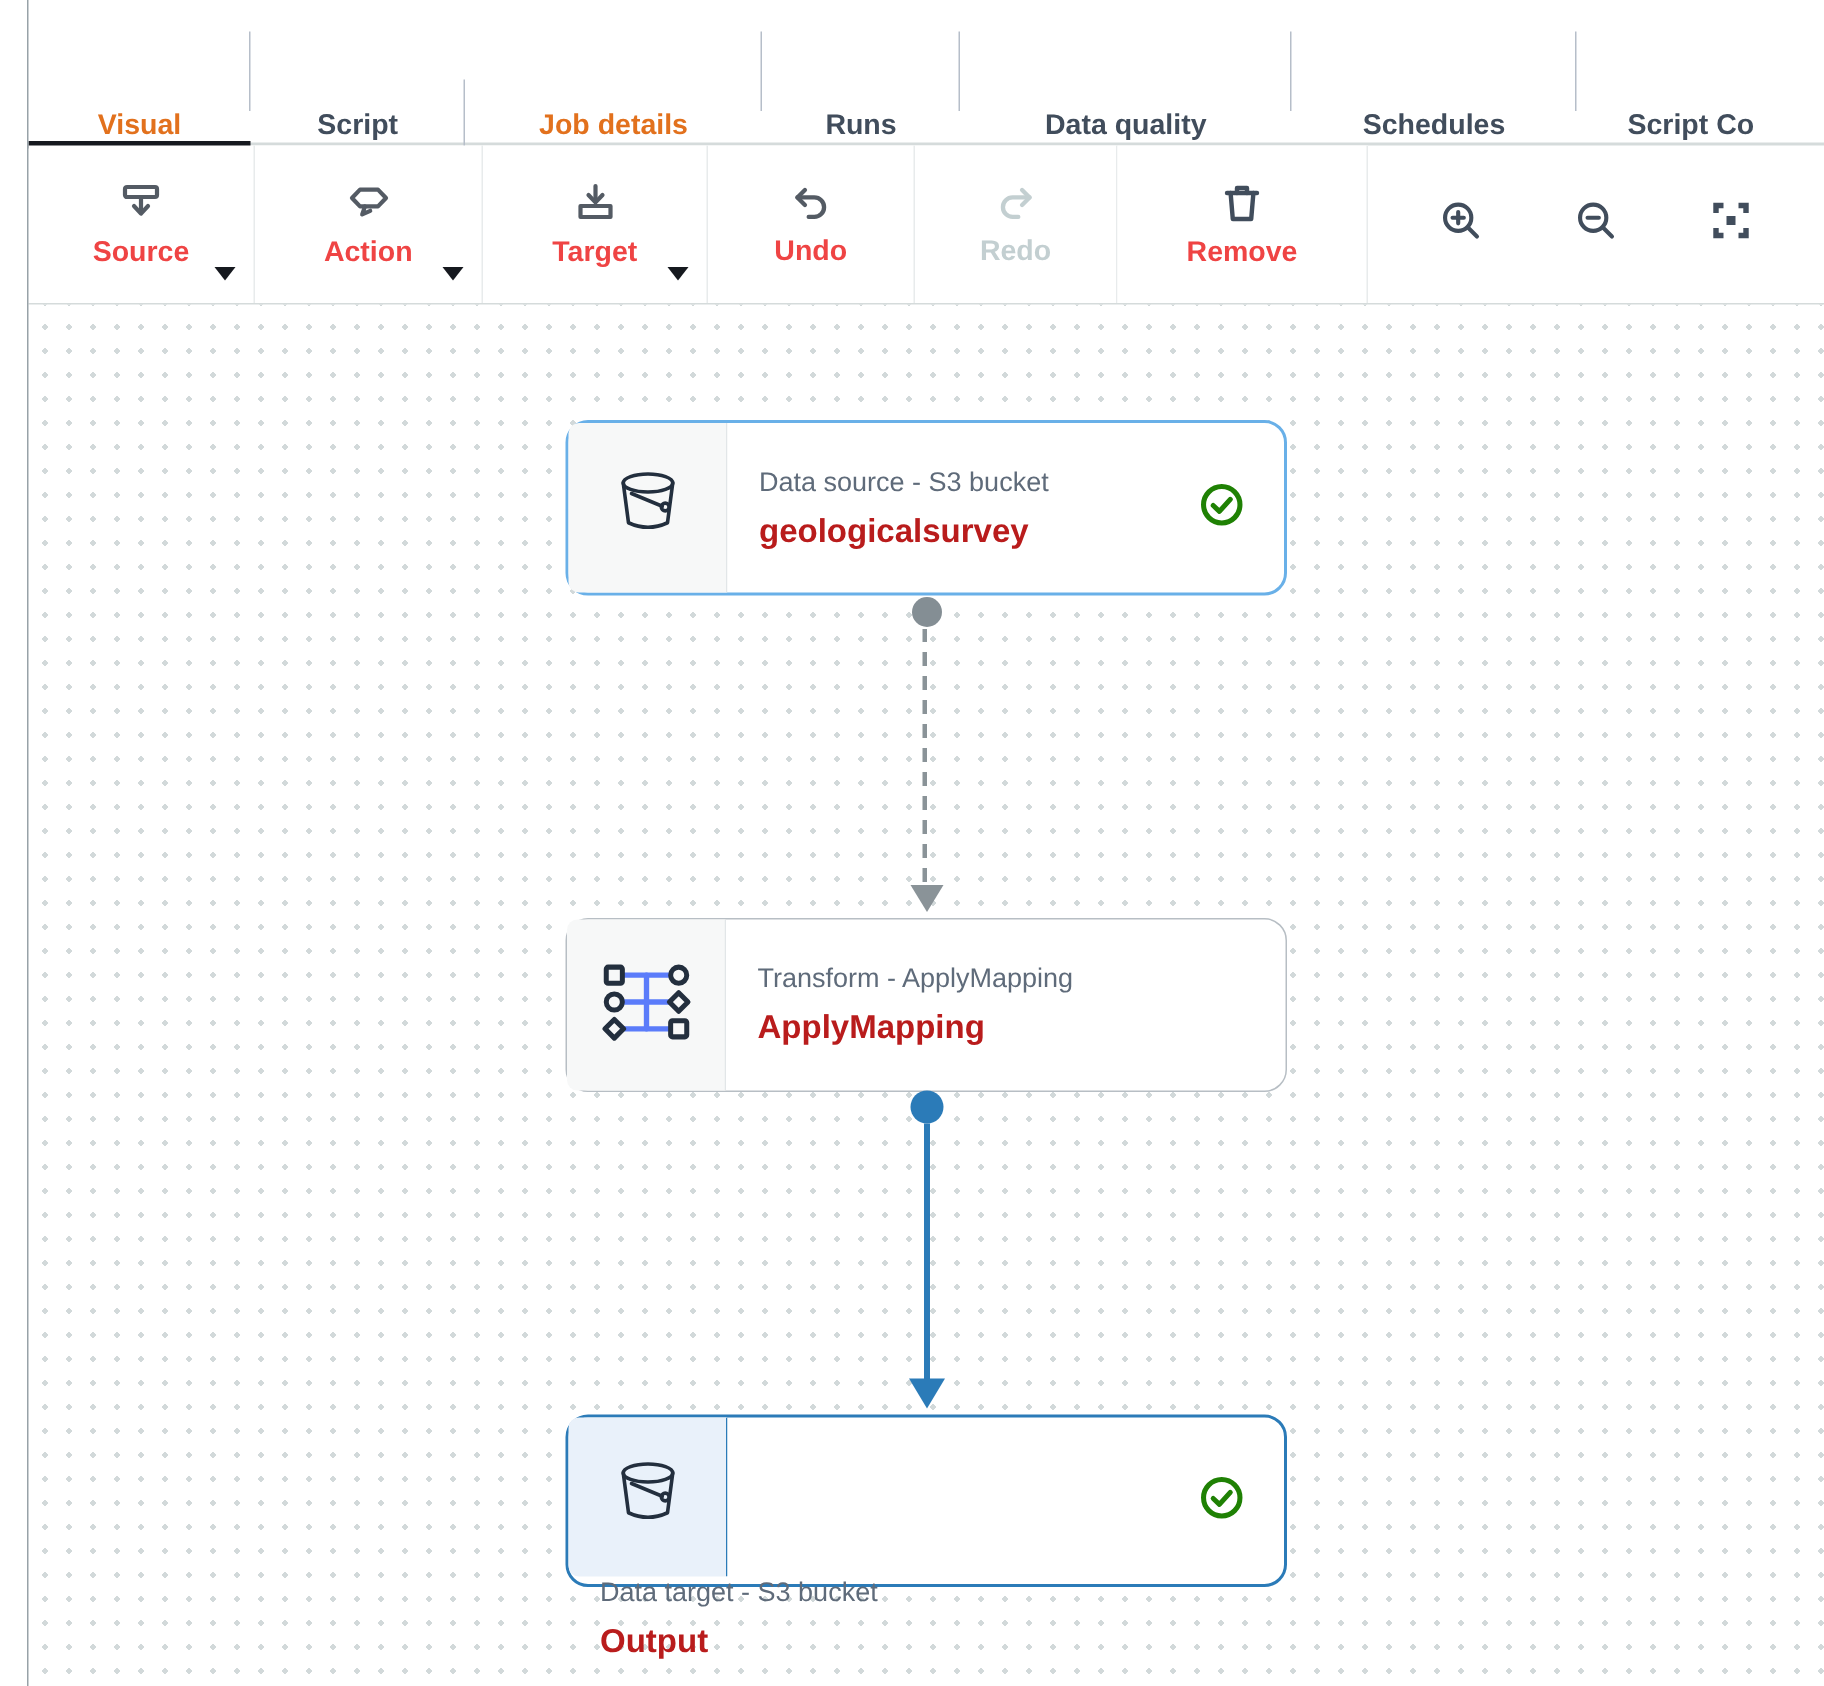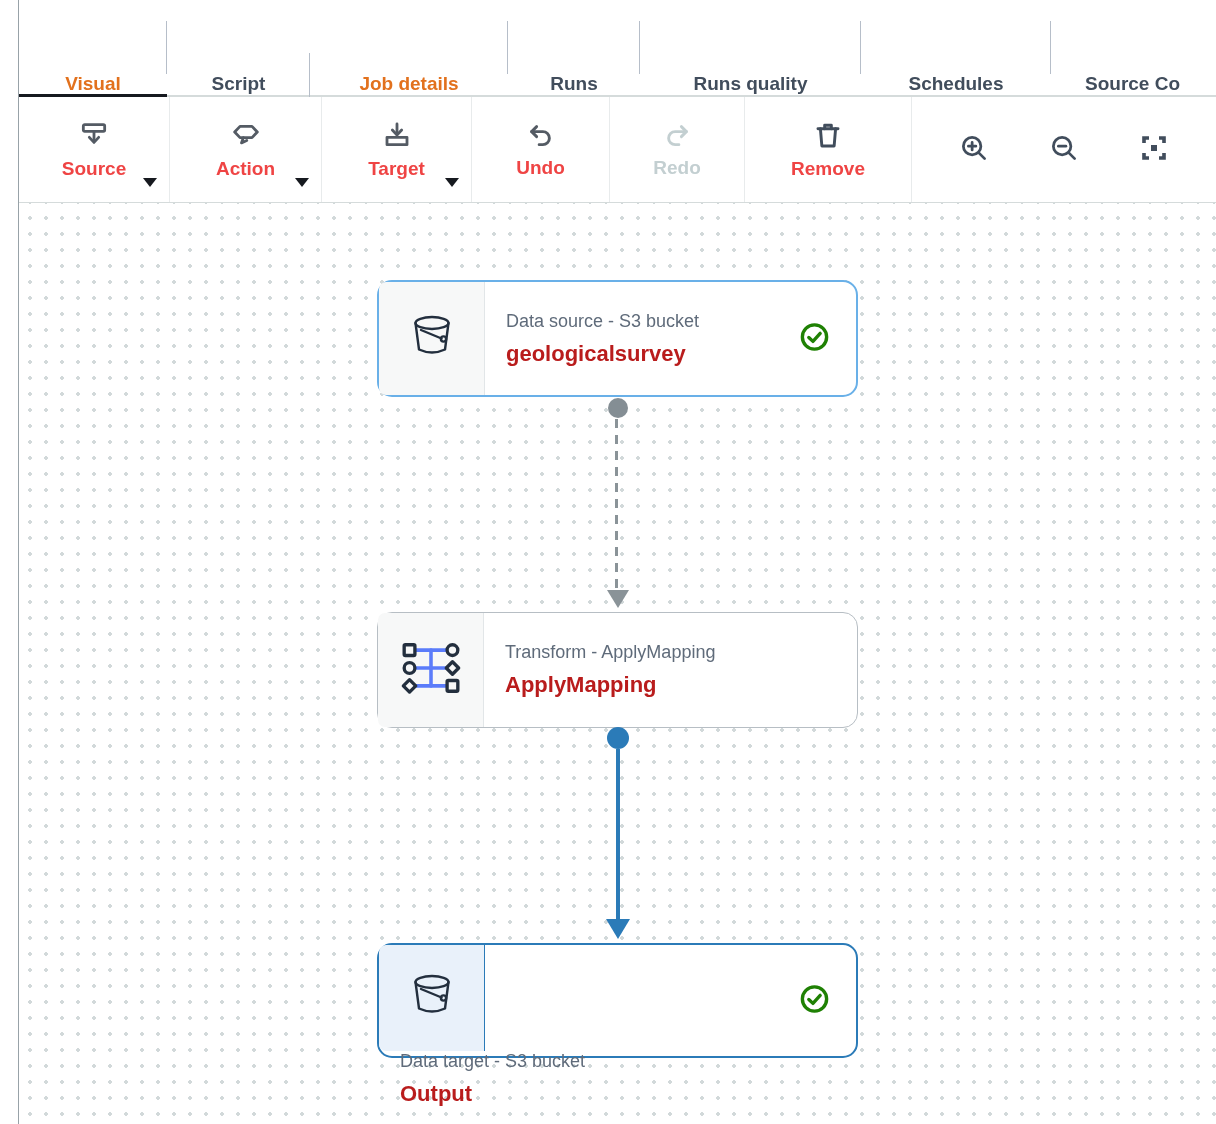--- a/index.html
+++ b/index.html
@@ -77,29 +77,29 @@
     </div>
     <div class="tab tab-2 orange">
       <span>Job details</span>
       <span class="divider"></span>
     </div>
     <div class="tab tab-3">
       <span>Runs</span>
       <span class="divider"></span>
     </div>
     <div class="tab tab-4">
-      <span>Runs quality</span>
+      <span>Data quality</span>
       <span class="divider"></span>
     </div>
     <div class="tab tab-5">
       <span>Schedules</span>
       <span class="divider"></span>
     </div>
     <div class="tab tab-6">
-      <span>Source Co</span>
+      <span>Script Co</span>
     </div>
   </div>
 
   <div class="toolbar">
 
     <div class="tbtn w-source">
       <span>
         <svg width="32" height="32" viewBox="0 0 24 24" fill="none" stroke="#545b64" stroke-width="2.1" stroke-linecap="round" stroke-linejoin="round">
           <rect x="4" y="3.5" width="16" height="5" rx="1"></rect>
           <path d="M12 8.5 V16"></path>

